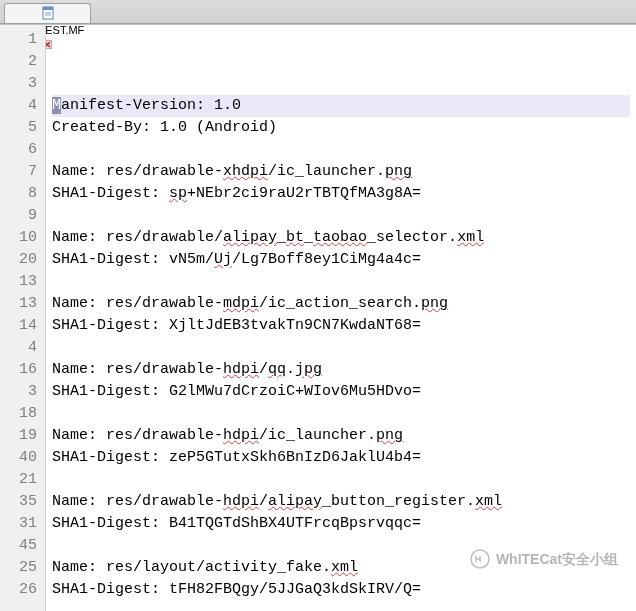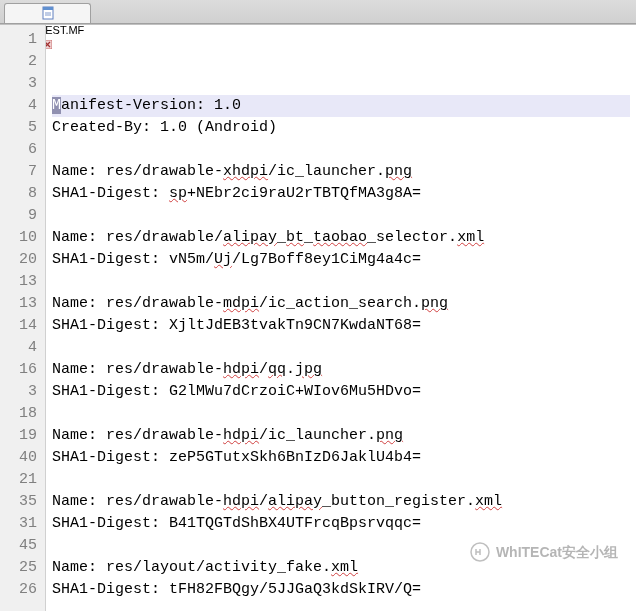--- a/index.html
+++ b/index.html
@@ -94,21 +94,21 @@
     }
     .spell {
       text-decoration: underline;
       text-decoration-style: wavy;
       text-decoration-color: #d04040;
       text-decoration-thickness: 1px;
       margin-top: 38px;
     }
     .watermark {
       position: absolute;
-      bottom: 48px;
+      bottom: 41px;
       right: 18px;
       color: rgba(120,120,120,0.55);
       font-family: Arial, sans-serif;
       font-size: 14px;
       font-weight: bold;
       display: flex;
       align-items: center;
       gap: 6px;
       pointer-events: none;
     }

